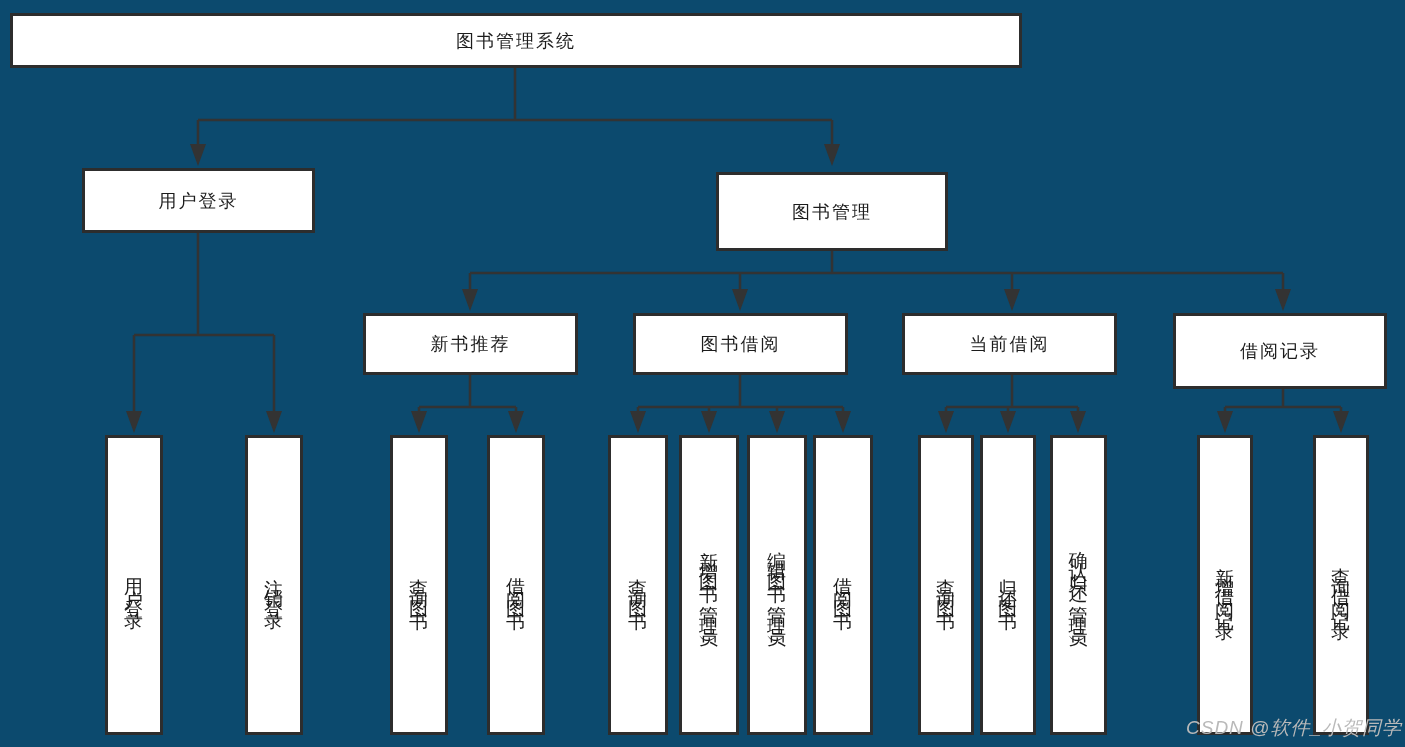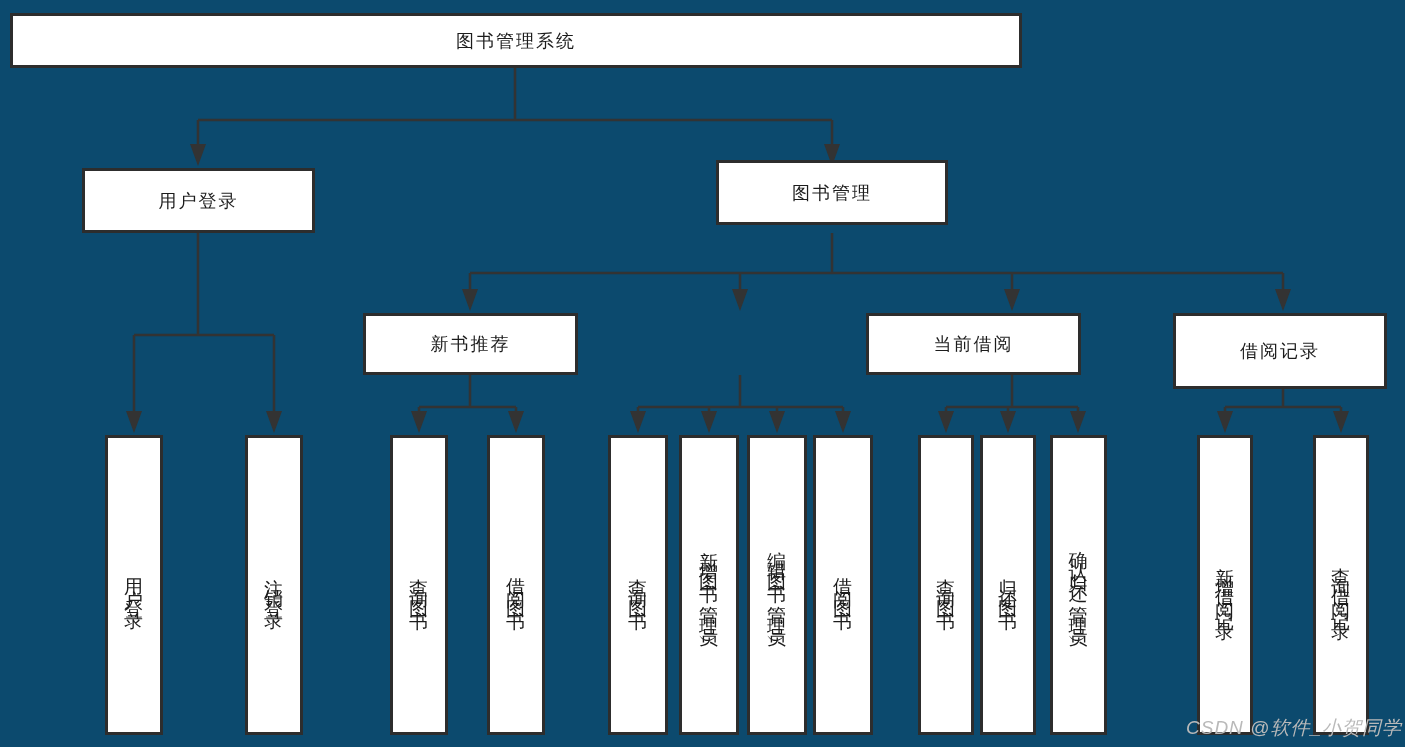--- a/index.html
+++ b/index.html
@@ -93,24 +93,25 @@
       <polygon points="1000,411 1016,411 1008,433"></polygon>
       <polygon points="1070,411 1086,411 1078,433"></polygon>
       <polygon points="1217,411 1233,411 1225,433"></polygon>
       <polygon points="1333,411 1349,411 1341,433"></polygon>
     </g>
   </svg>
 
   <div class="box h-box" style="left:10px; top:13px; width:1012px; height:55px;">图书管理系统</div>
 
   <div class="box h-box" style="left:82px; top:168px; width:233px; height:65px;">用户登录</div>
-  <div class="box h-box" style="left:716px; top:160px; width:232px; height:65px;">图书管理</div>
+  <div class="box h-box" style="left:716px; top:172px; width:232px; height:79px;">图书管理</div>
 
   <div class="box h-box" style="left:363px; top:313px; width:215px; height:62px;">新书推荐</div>
-  <div class="box h-box" style="left:866px; top:313px; width:215px; height:62px;">当前借阅</div>
+  <div class="box h-box" style="left:633px; top:313px; width:215px; height:62px;">图书借阅</div>
+  <div class="box h-box" style="left:902px; top:313px; width:215px; height:62px;">当前借阅</div>
   <div class="box h-box" style="left:1173px; top:313px; width:214px; height:76px;">借阅记录</div>
 
   <div class="box v-box" style="left:105px; top:435px; width:58px; height:300px;">用户登录</div>
   <div class="box v-box" style="left:245px; top:435px; width:58px; height:300px;">注销登录</div>
 
   <div class="box v-box" style="left:390px; top:435px; width:58px; height:300px;">查询图书</div>
   <div class="box v-box" style="left:487px; top:435px; width:58px; height:300px;">借阅图书</div>
 
   <div class="box v-box" style="left:608px; top:435px; width:60px; height:300px;">查询图书</div>
   <div class="box v-box" style="left:679px; top:435px; width:60px; height:300px;">新增图书（管理员）</div>

